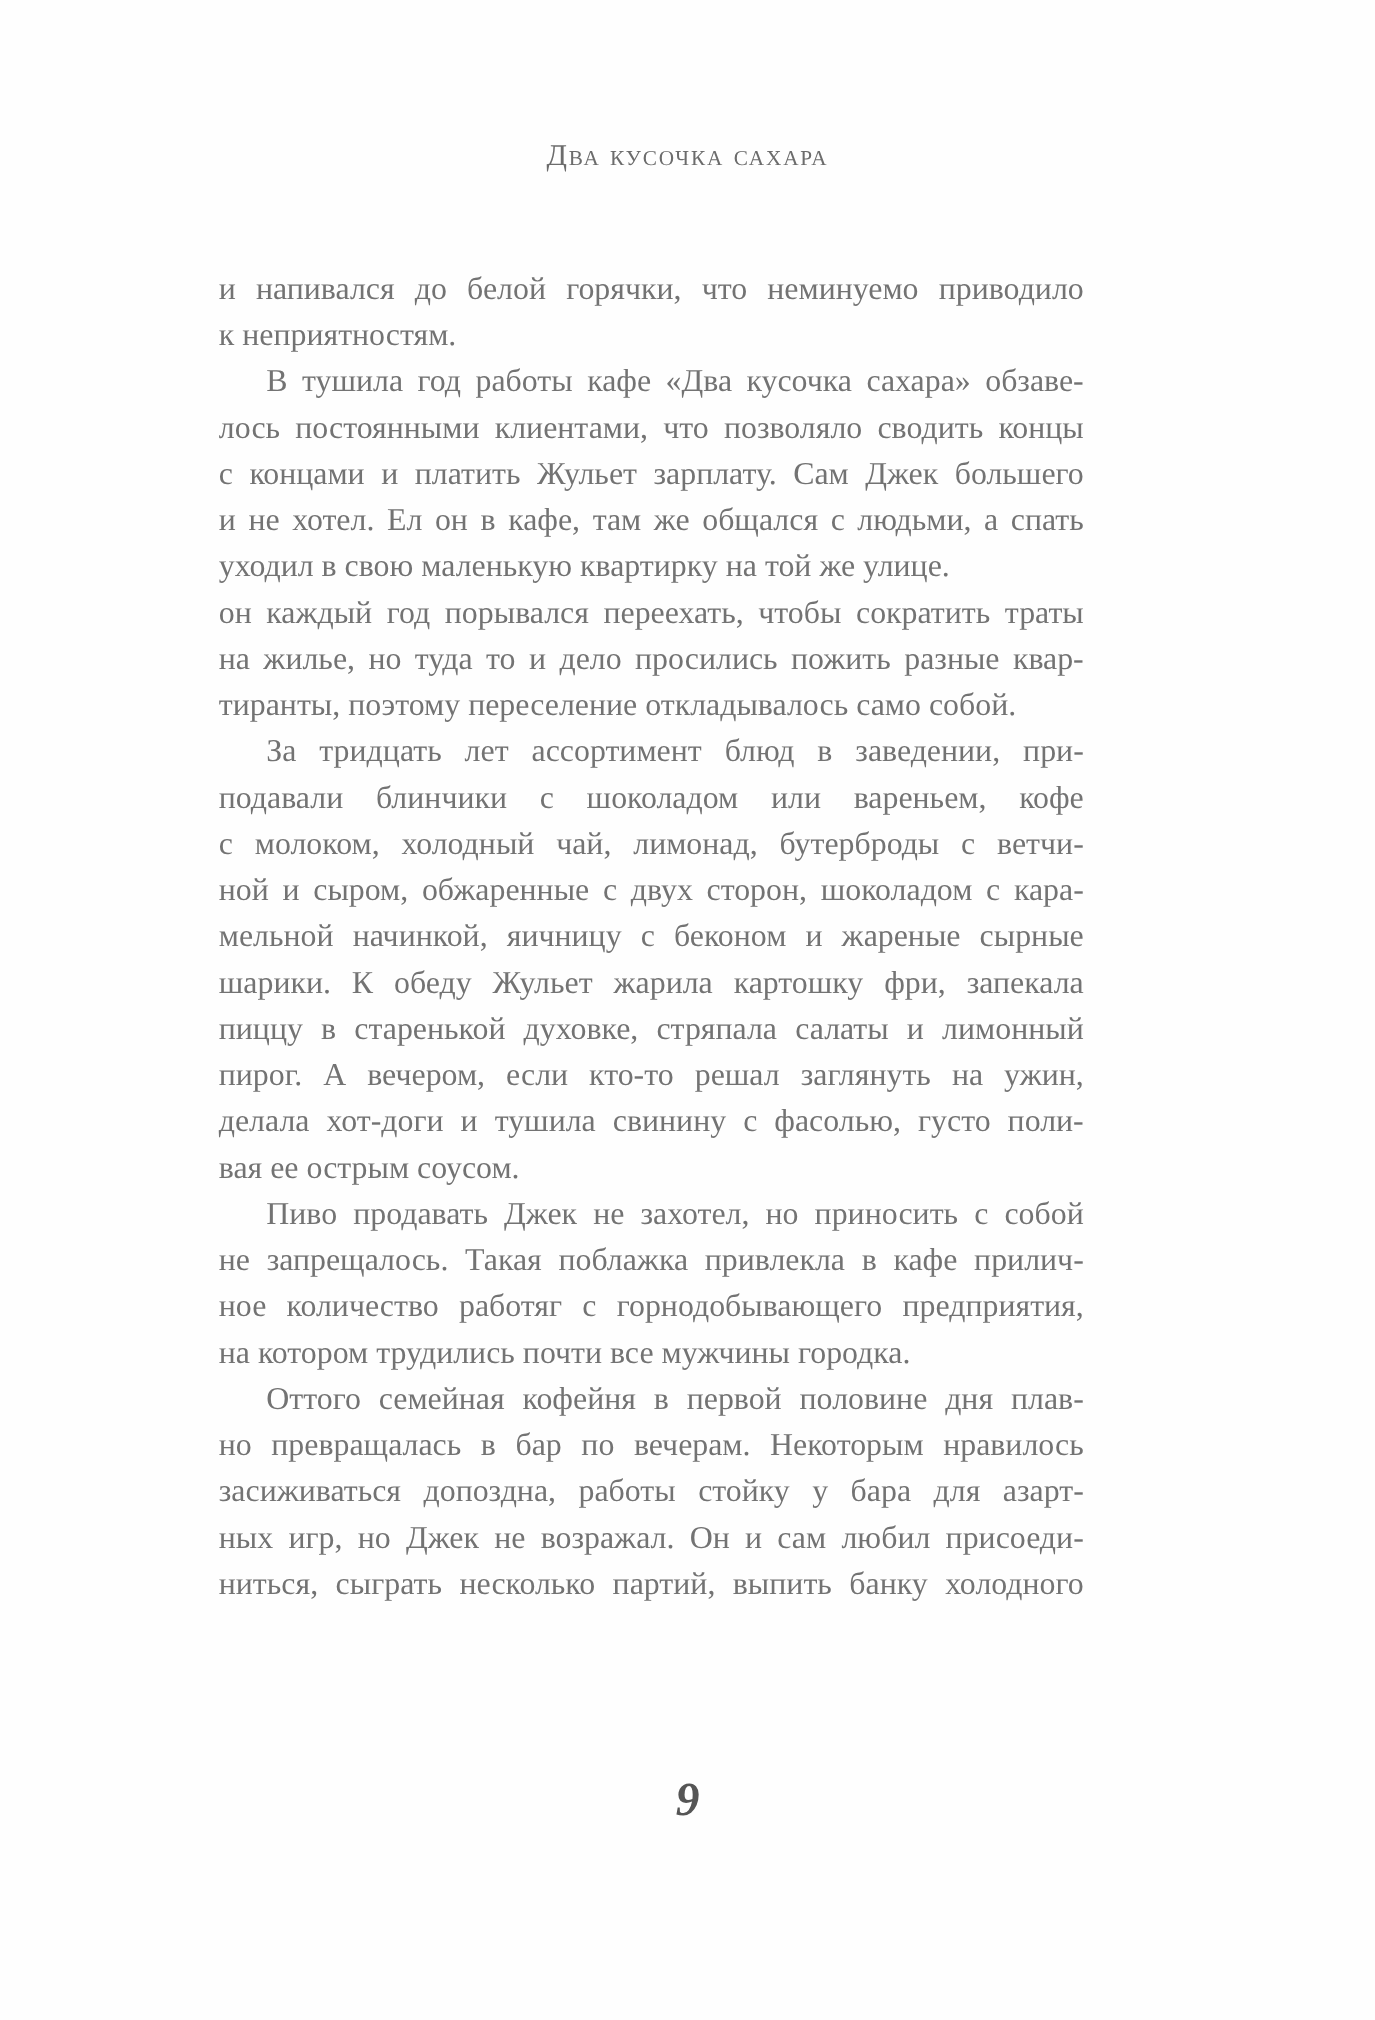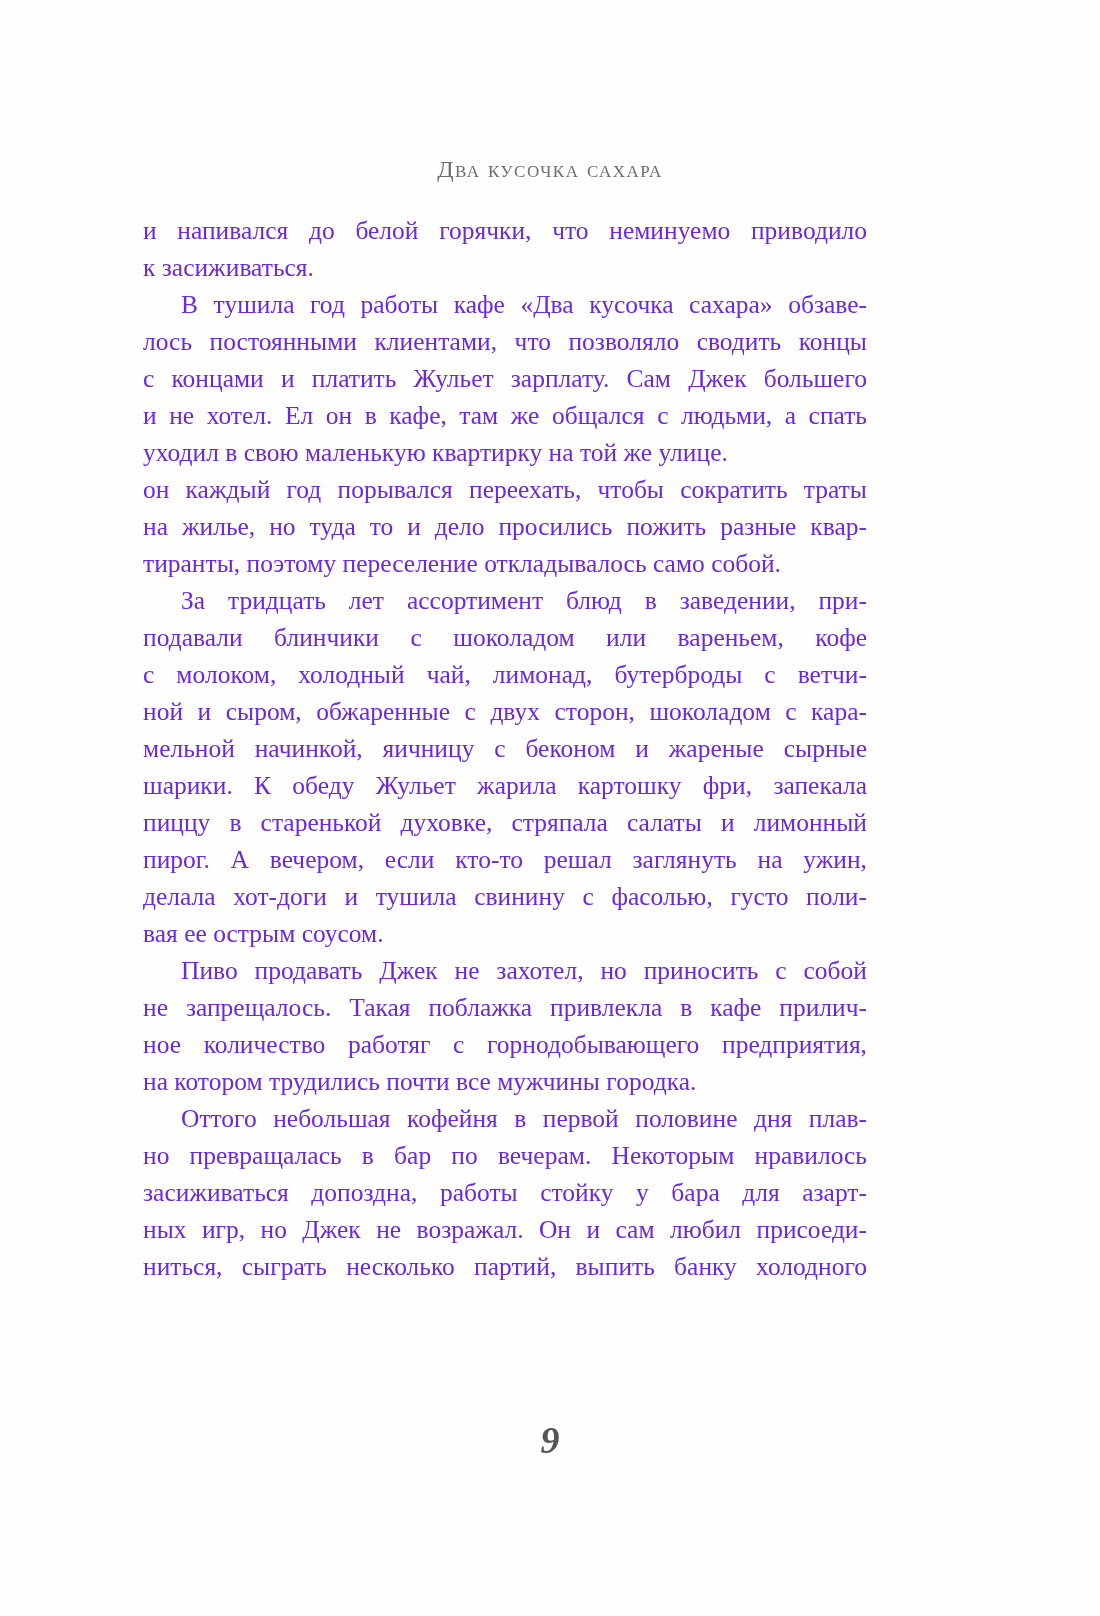--- a/index.html
+++ b/index.html
@@ -26,37 +26,37 @@
     .running-head {
       position: absolute;
       top: 112px;
       left: 0;
       width: 1100px;
       text-align: center;
       font-size: 24px;
       letter-spacing: 1.5px;
       color: #6c6c6c;
       font-variant: small-caps;
-      margin-top: 44px;
     }
     .body-text {
       position: absolute;
       left: 143px;
       top: 212px;
       width: 724px;
     }
     .line {
       display: block;
       height: 37px;
       line-height: 37px;
       font-size: 25.5px;
       white-space: nowrap;
       text-align: justify;
       text-align-last: justify;
-      color: #6d28d9;
+      color: #737373;
+      margin-left: 32px;
     }
     .line.last {
       text-align-last: left;
     }
     .line.indent {
       padding-left: 38px;
     }
     .folio {
       position: absolute;
       top: 1418px;
@@ -71,21 +71,21 @@
   </style>
 </head>
 <body>
 
 <div class="page">
 
   <div class="running-head">Два кусочка сахара</div>
 
   <div class="body-text">
     <span class="line">и напивался до белой горячки, что неминуемо приводило</span>
-    <span class="line last">к засиживаться.</span>
+    <span class="line last">к неприятностям.</span>
     <span class="line indent">В тушила год работы кафе «Два кусочка сахара» обзаве-</span>
     <span class="line">лось постоянными клиентами, что позволяло сводить концы</span>
     <span class="line">с концами и платить Жульет зарплату. Сам Джек большего</span>
     <span class="line">и не хотел. Ел он в кафе, там же общался с людьми, а спать</span>
     <span class="line last">уходил в свою маленькую квартирку на той же улице.</span>
     <span class="line">он каждый год порывался переехать, чтобы сократить траты</span>
     <span class="line">на жилье, но туда то и дело просились пожить разные квар-</span>
     <span class="line last">тиранты, поэтому переселение откладывалось само собой.</span>
     <span class="line indent">За тридцать лет ассортимент блюд в заведении, при-</span>
     <span class="line">подавали блинчики с шоколадом или вареньем, кофе</span>
@@ -94,21 +94,21 @@
     <span class="line">мельной начинкой, яичницу с беконом и жареные сырные</span>
     <span class="line">шарики. К обеду Жульет жарила картошку фри, запекала</span>
     <span class="line">пиццу в старенькой духовке, стряпала салаты и лимонный</span>
     <span class="line">пирог. А вечером, если кто-то решал заглянуть на ужин,</span>
     <span class="line">делала хот-доги и тушила свинину с фасолью, густо поли-</span>
     <span class="line last">вая ее острым соусом.</span>
     <span class="line indent">Пиво продавать Джек не захотел, но приносить с собой</span>
     <span class="line">не запрещалось. Такая поблажка привлекла в кафе прилич-</span>
     <span class="line">ное количество работяг с горнодобывающего предприятия,</span>
     <span class="line last">на котором трудились почти все мужчины городка.</span>
-    <span class="line indent">Оттого небольшая кофейня в первой половине дня плав-</span>
+    <span class="line indent">Оттого семейная кофейня в первой половине дня плав-</span>
     <span class="line">но превращалась в бар по вечерам. Некоторым нравилось</span>
     <span class="line">засиживаться допоздна, работы стойку у бара для азарт-</span>
     <span class="line">ных игр, но Джек не возражал. Он и сам любил присоеди-</span>
     <span class="line">ниться, сыграть несколько партий, выпить банку холодного</span>
   </div>
 
   <div class="folio">9</div>
 
 </div>
 

